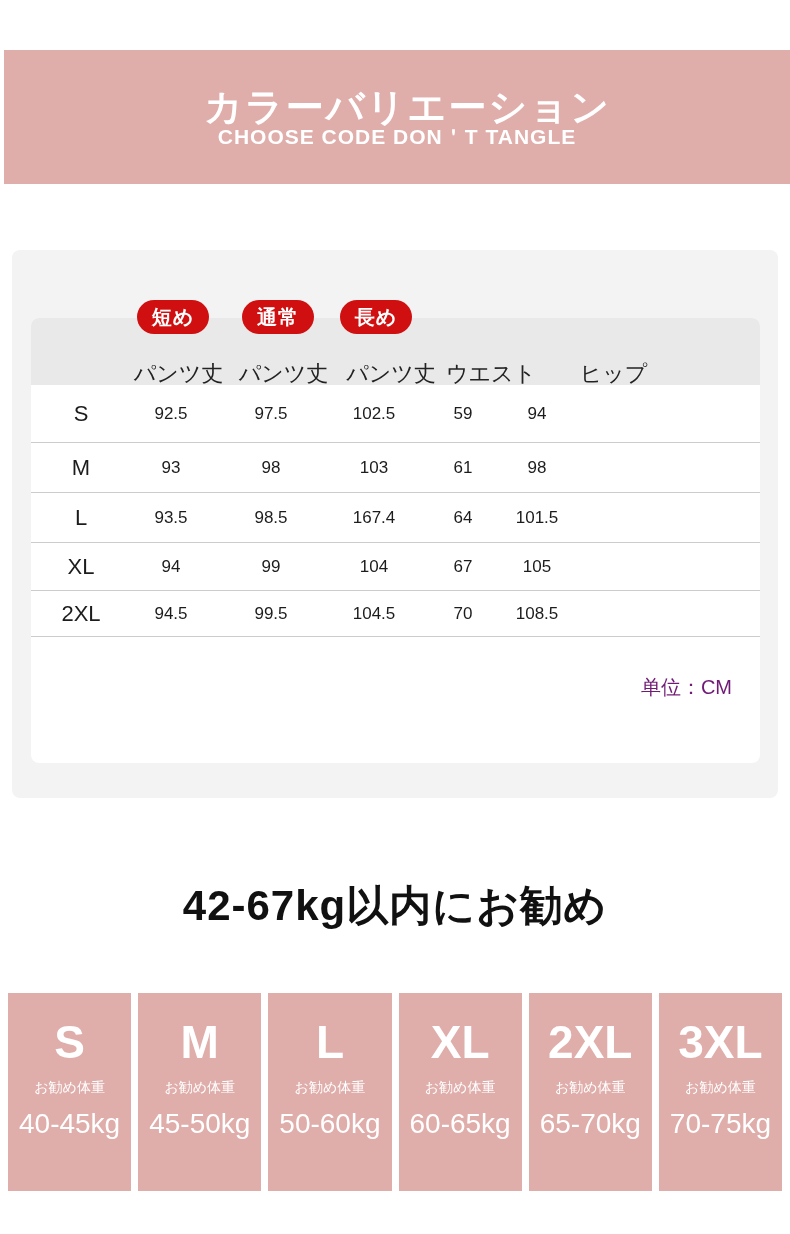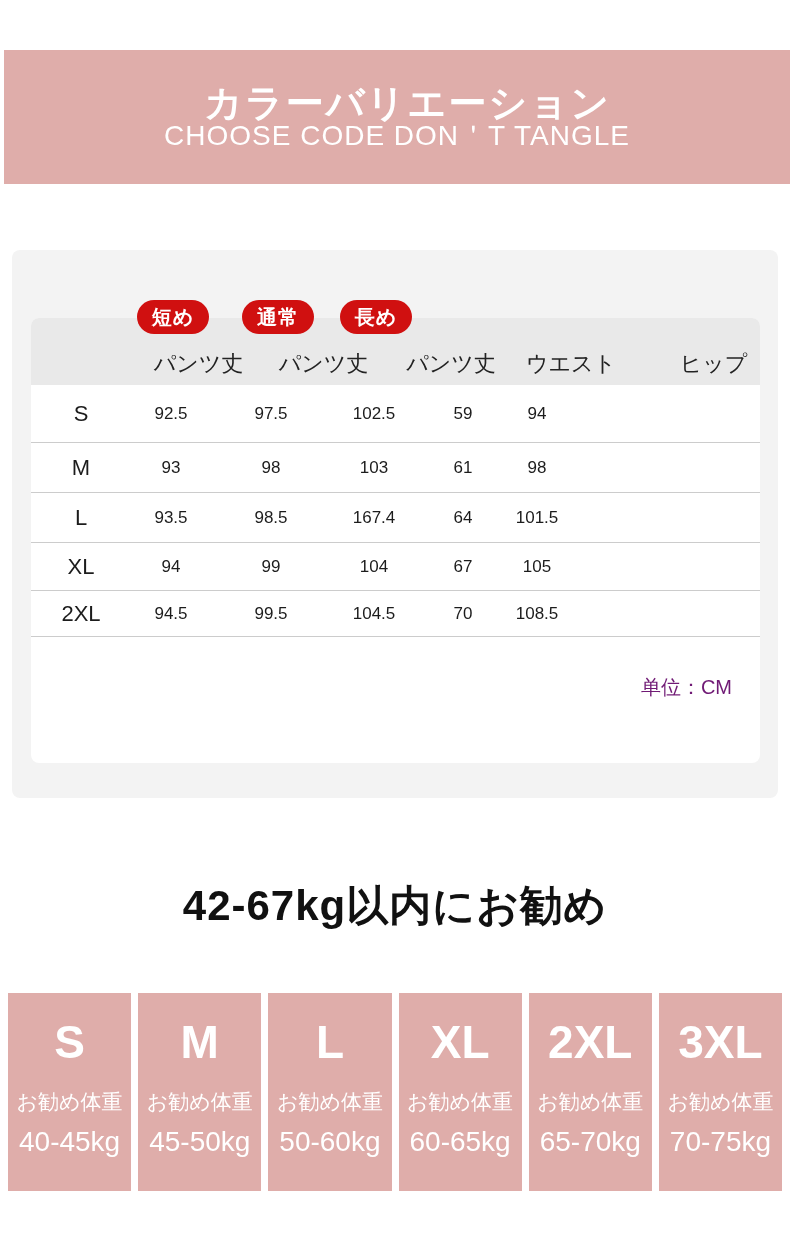--- a/index.html
+++ b/index.html
@@ -26,22 +26,22 @@
     color: #ffffff;
   }
   .banner-title {
     font-size: 38px;
     font-weight: 700;
     letter-spacing: 2px;
     line-height: 1;
     margin-left: 21px;
   }
   .banner-subtitle {
-    font-size: 28px;
-    font-weight: 400;
+    font-size: 21px;
+    font-weight: 700;
     letter-spacing: 1px;
     line-height: 1;
   }
 
   
   .panel {
     position: absolute;
     left: 12px; top: 250px;
     width: 766px; height: 548px;
     background: #f3f3f3;
@@ -77,22 +77,20 @@
   .badge-2 { left: 211px; }
   .badge-3 { left: 309px; }
 
   .thead {
     height: 67px;
     background: #e9e9e9;
     border-radius: 8px 8px 0 0;
     display: grid;
     grid-template-columns: 100px 95px 115px 100px 100px 145px;
     align-items: end;
-    padding-bottom: 10px;
-    gap: 20px;
   }
   .thead .hcell {
     text-align: center;
     font-size: 22px;
     color: #222222;
     line-height: 1;
   }
   .tbody .trow {
     display: grid;
     grid-template-columns: 100px 80px 120px 86px 92px 56px;
@@ -147,22 +145,22 @@
     align-items: center;
     text-align: center;
   }
   .weight-size {
     margin-top: 26px;
     font-size: 46px;
     font-weight: 700;
     line-height: 1;
   }
   .weight-subtitle {
-    margin-top: 26px;
-    font-size: 21px;
+    margin-top: 15px;
+    font-size: 14px;
     line-height: 1;
     white-space: nowrap;
   }
   .weight-range {
     margin-top: 16px;
     font-size: 28px;
     line-height: 1;
     white-space: nowrap;
   }
 </style>

